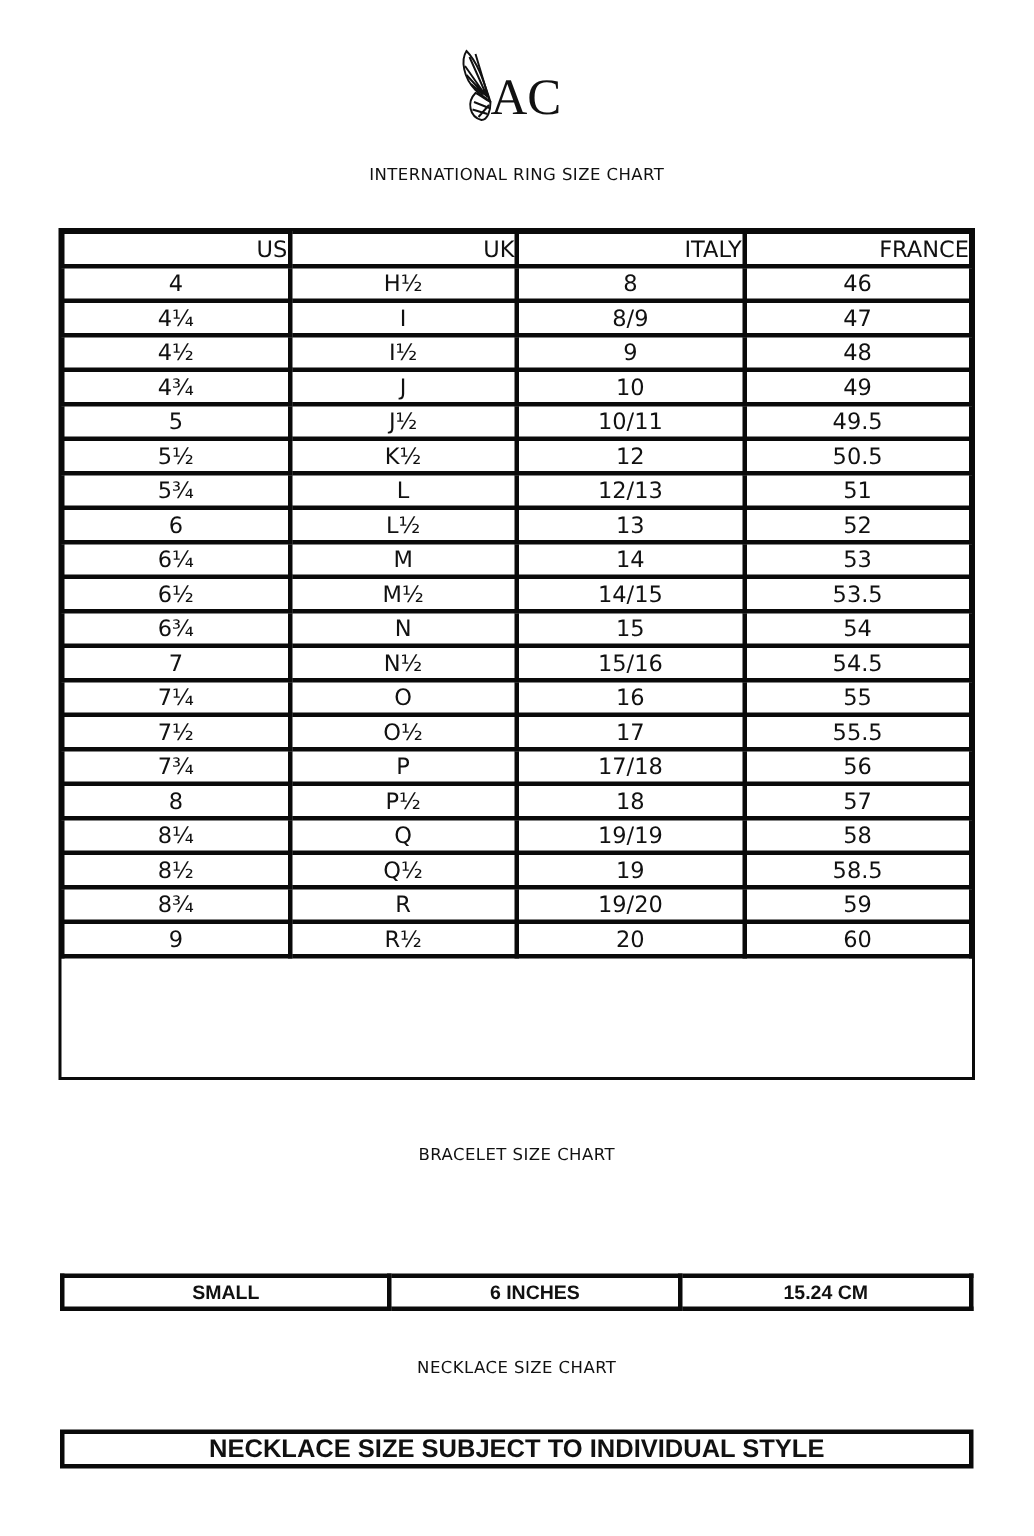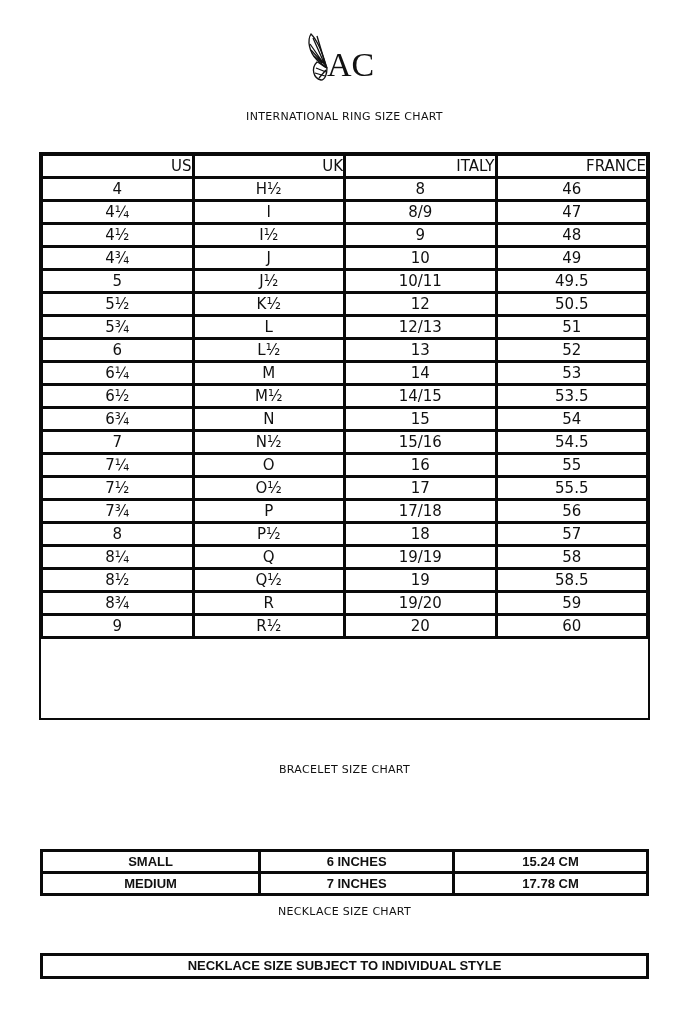--- a/index.html
+++ b/index.html
@@ -8,21 +8,21 @@
     .logo svg { width: 100%; height: 100%; }
     .section-title { position: absolute; left: 0; width: 689px; text-align: center; font-family: "DejaVu Sans", sans-serif; font-size: 11px; letter-spacing: 0.3px; color: #111; }
     table { border-collapse: collapse; position: absolute; table-layout: fixed; }
     td { border: 3px solid #0a0a0a; text-align: center; padding: 0; }
     .ring { left: 40px; top: 153px; width: 609px; }
     .ring td { height: 20px; font-size: 15px; line-height: 20px; }
     .ring tr.hdr td { font-size: 15px; text-align: right; }
     .outer-ring { position: absolute; left: 39px; top: 152px; width: 611px; height: 568px; border: 2px solid #0a0a0a; box-sizing: border-box; pointer-events: none; }
     .bracelet { left: 40px; top: 810px; width: 609px; margin-top: 39px; }
     .bracelet td { height: 19px; font-size: 13px; font-weight: bold; line-height: 19px; font-family: "Liberation Sans", sans-serif; }
-    .necklace { position: absolute; left: 40px; top: 953px; width: 609px; height: 26px; box-sizing: border-box; border: 3px solid #0a0a0a; text-align: center; font-family: "Liberation Sans", sans-serif; font-size: 13px; font-weight: bold; line-height: 20px; }
+    .necklace { position: absolute; left: 40px; top: 953px; width: 609px; height: 26px; box-sizing: border-box; border: 3px solid #0a0a0a; text-align: center; font-family: "Liberation Sans", sans-serif; font-size: 17px; font-weight: bold; line-height: 20px; }
   </style>
 </head>
 <body>
 
 <div class="logo">
   <svg viewBox="0 0 80 52">
     <g fill="none" stroke="#111" stroke-width="1.3">
       <path d="M6 2 C2 8, 4 20, 12 28 C16 32, 20 34, 22 36 C18 24, 14 10, 6 2 Z"></path>
       <path d="M8 6 L20 33 M5 12 L19 32 M6 18 L18 31 M9 24 L17 31 M12 4 L21 34"></path>
       <path d="M12 30 C6 36, 8 46, 16 48 C20 48, 22 42, 22 36 C18 34, 15 31, 12 30 Z"></path>
@@ -179,23 +179,18 @@
       <col style="width:36%">
       <col style="width:32%">
       <col style="width:32%">
     </colgroup>
   <tbody>
     <tr>
       <td>SMALL</td>
       <td>6 INCHES</td>
       <td>15.24 CM</td>
     </tr>
-    <tr>
-      <td>MEDIUM</td>
-      <td>7 INCHES</td>
-      <td>17.78 CM</td>
-    </tr>
   </tbody>
 </table>
 
 <div class="section-title" style="top:905px;">NECKLACE SIZE CHART</div>
 
 <div class="necklace">NECKLACE SIZE SUBJECT TO INDIVIDUAL STYLE</div>
 
 </body></html>

